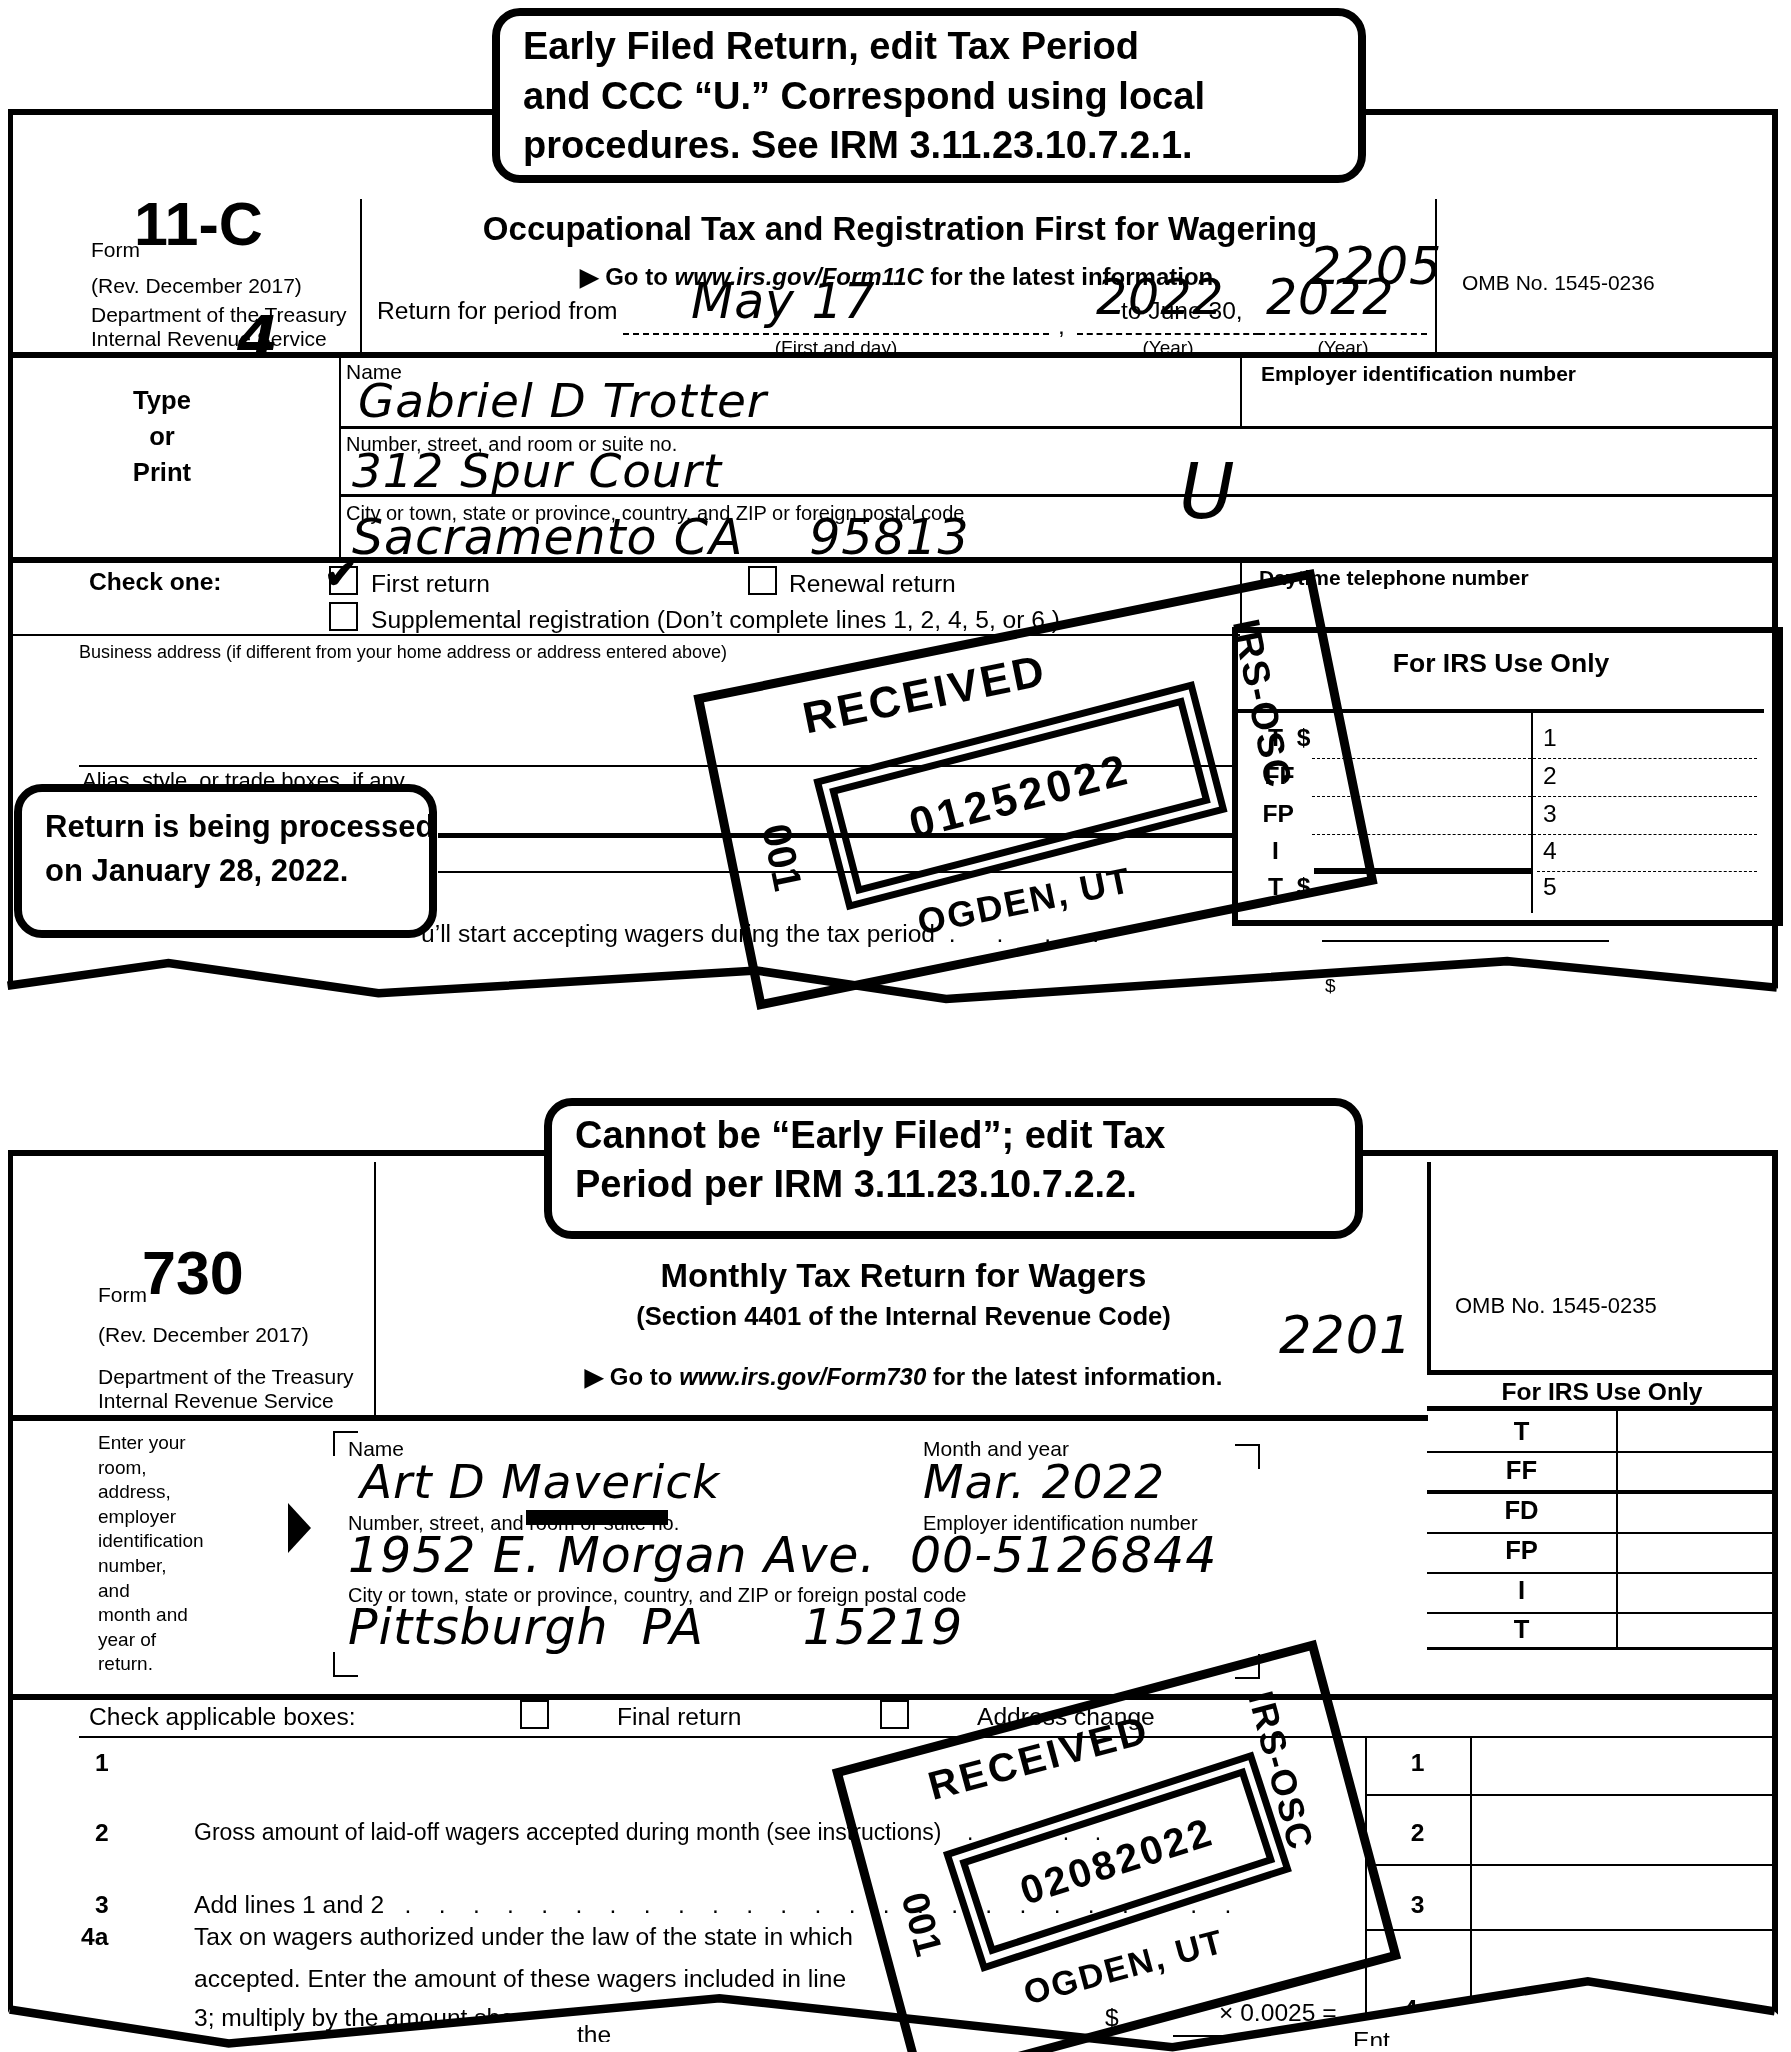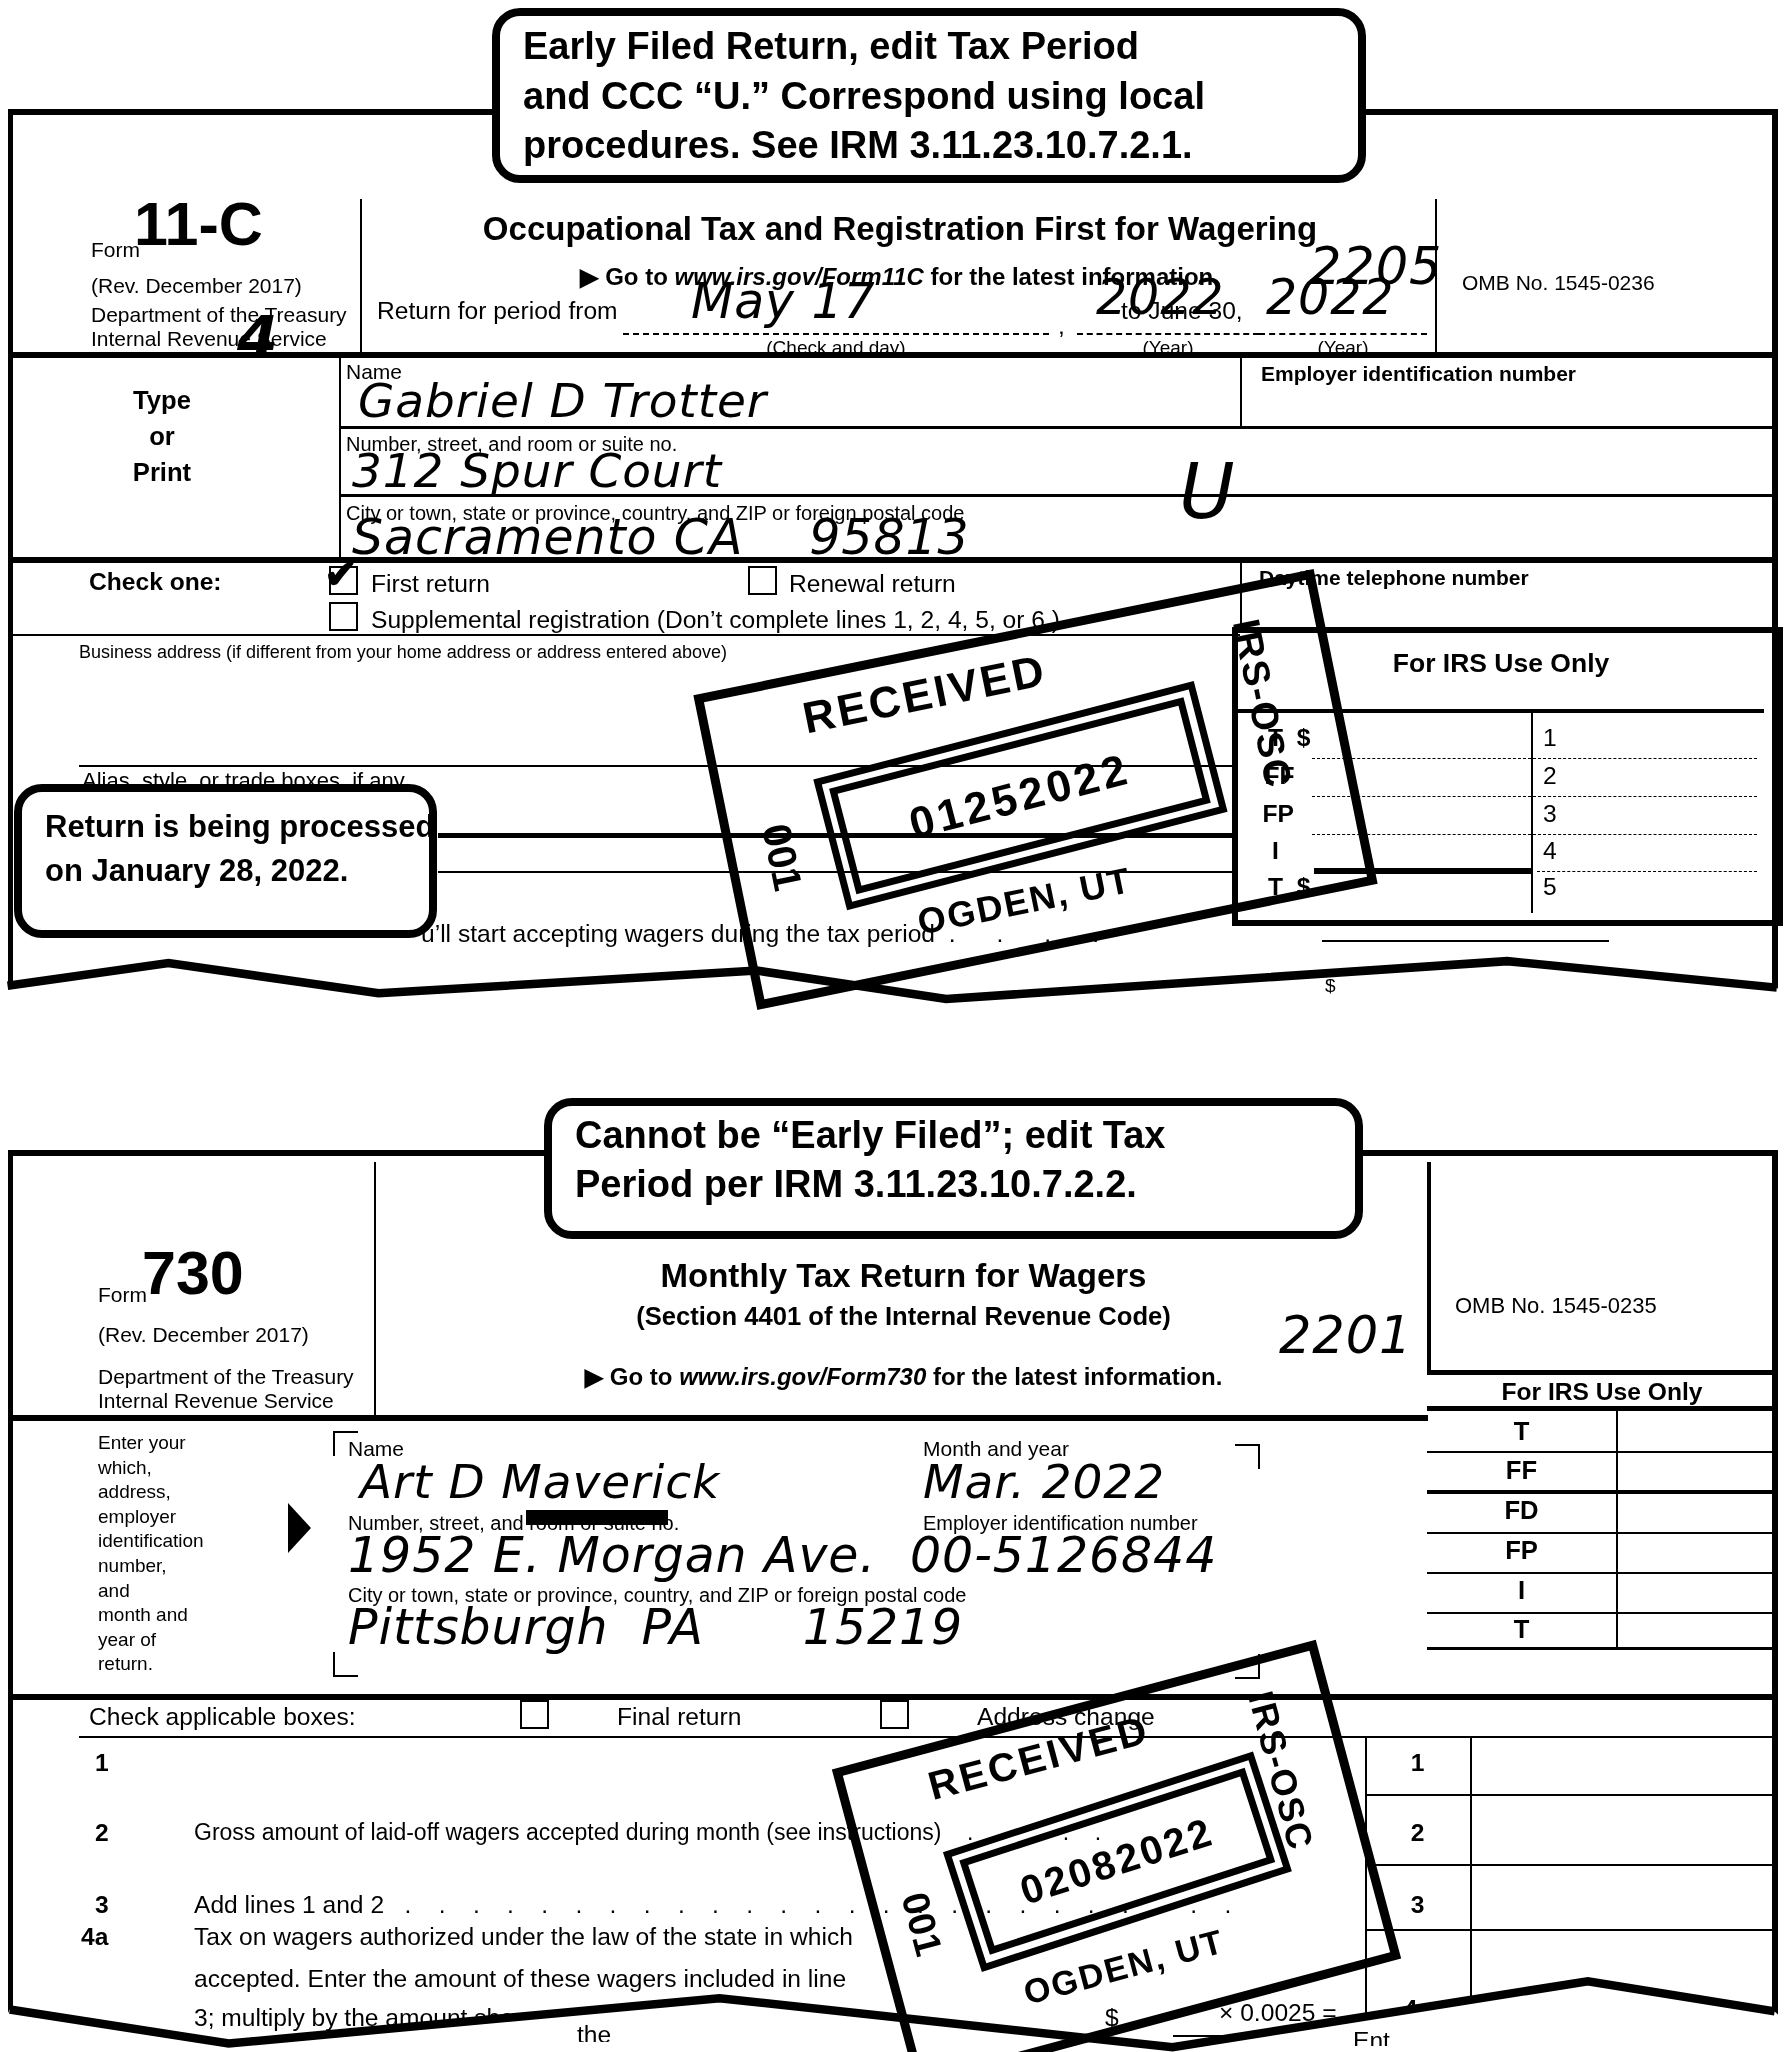--- a/index.html
+++ b/index.html
@@ -46,21 +46,21 @@
     <span>▶</span>
     <span>Go to </span><span class="i">www.irs.gov/Form11C</span><span> for the latest information.</span>
   </div>
 
   <div class="abs" style="left:377px;top:297px;font-size:24.6px">Return for period from</div>
   <div class="dash" style="left:623px;top:333px;width:426px"></div>
   <div class="abs" style="left:1058px;top:312px;font-size:24.6px">,</div>
   <div class="dash" style="left:1077px;top:333px;width:182px"></div>
   <div class="abs" style="left:1121px;top:297px;font-size:24.6px">to June 30,</div>
   <div class="dash" style="left:1259px;top:333px;width:168px"></div>
-  <div class="abs ctr" style="left:623px;top:337px;width:426px;font-size:19px">(Check and day)</div>
+  <div class="abs ctr" style="left:623px;top:337px;width:426px;font-size:19px">(First and day)</div>
   <div class="abs ctr" style="left:1077px;top:337px;width:182px;font-size:19px">(Year)</div>
   <div class="abs ctr" style="left:1259px;top:337px;width:168px;font-size:19px">(Year)</div>
 
   <div class="abs hw" style="left:691px;top:273px;font-size:49px">May 17</div>
   <div class="abs hw" style="left:1096px;top:269px;font-size:49px">2022</div>
   <div class="abs hw" style="left:1266px;top:269px;font-size:49px">2022</div>
   <div class="abs hw b" style="left:237px;top:303px;font-size:59px">4</div>
   <div class="abs hw" style="left:1309px;top:237px;font-size:51px">2205</div>
 
   <div class="vl" style="left:1435px;top:199px;height:153px"></div>
@@ -202,21 +202,21 @@
     <div class="hl" style="left:0;top:161px;width:350px"></div>
     <div class="hl" style="left:0;top:201px;width:350px"></div>
     <div class="hl" style="left:0;top:236px;width:350px;height:2.8px"></div>
     <div class="vl" style="left:189px;top:0;height:238px"></div>
   </div>
 
   <div class="hl" style="left:7.6px;top:1415px;width:1420px;height:5.7px"></div>
 
   <div class="abs" style="left:98px;top:1431px;font-size:19px;line-height:24.6px">
     <div>Enter your</div>
-    <div>which,</div>
+    <div>room,</div>
     <div>address,</div>
     <div>employer</div>
     <div>identification</div>
     <div>number,</div>
     <div>and</div>
     <div>month and</div>
     <div>year of</div>
     <div>return.</div>
   </div>
   <div class="abs" style="left:288px;top:1503px;width:0;height:0;border-top:25.6px solid transparent;border-bottom:25.6px solid transparent;border-left:23px solid #000"></div>

